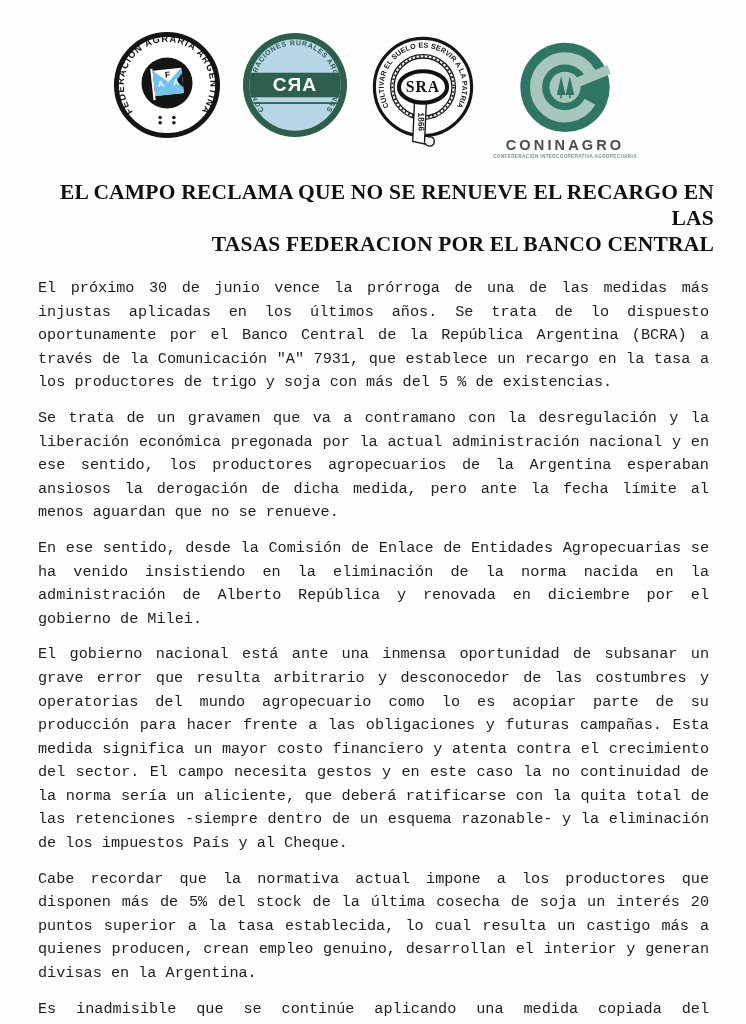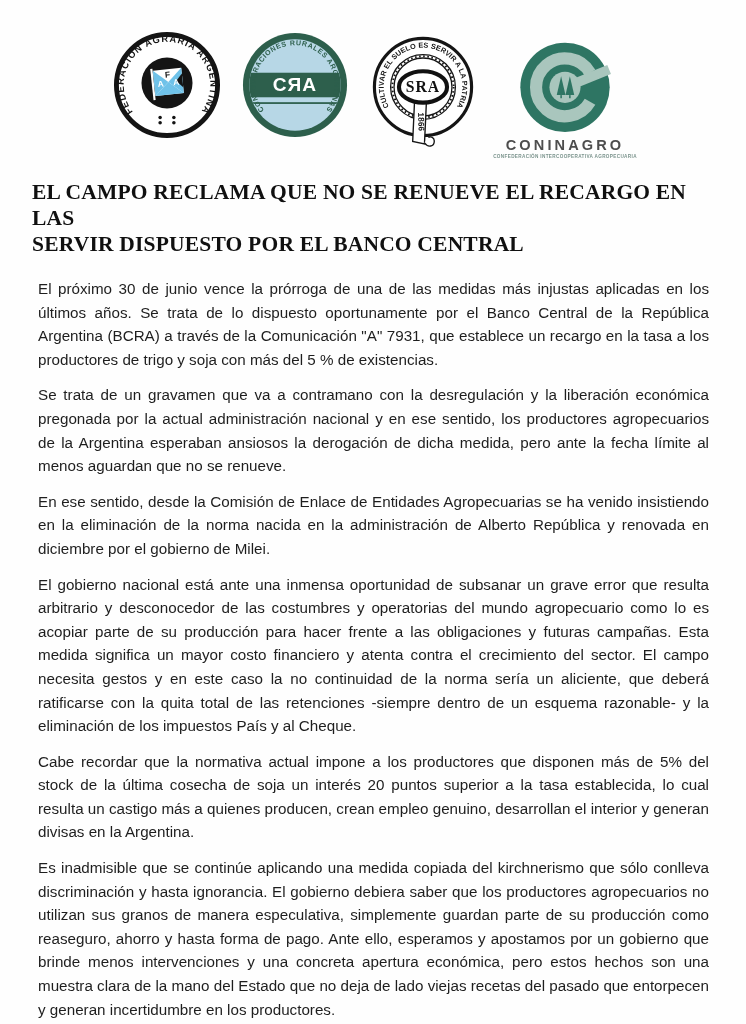--- a/index.html
+++ b/index.html
@@ -18,37 +18,38 @@
     align-items:flex-start;
     gap:20px;
     padding-top:31px;
     height:138px;
   }
   .logos-row svg{overflow:visible;display:block;}
   svg text{font-family:"Liberation Sans",sans-serif;}
   svg text.serif{font-family:"Liberation Serif",serif;}
   .doc-title{
     margin:10px 32px 20px 32px;
-    text-align:left;
+    text-align:right;
     font-family:"Liberation Serif",serif;
     font-weight:bold;
     font-size:21.5px;
     line-height:26px;
     letter-spacing:0.2px;
     color:#101010;
   }
   .content{
     padding:0 37px 0 38px;
   }
   .content p{
     margin:0 0 12px 0;
     text-align:justify;
     font-size:15.2px;
     line-height:23.6px;
     color:#1e1e1e;
+    font-family:Liberation Mono, monospace;
   }
 </style>
 </head>
 <body>
 
 <div class="page">
 
   <div class="logos-row">
 
     <svg width="108" height="108" viewBox="0 0 110 110">
@@ -132,21 +133,21 @@
         <rect x="74.2" y="66" width="1.6" height="3.2" fill="#2e7563"></rect>
       </g>
       <text x="70" y="122" font-size="15" font-weight="600" letter-spacing="3.2" fill="#4d4d4d" text-anchor="middle">CONINAGRO</text>
       <text x="70" y="131" font-size="4.8" font-weight="600" letter-spacing="0.35" fill="#7a938c" text-anchor="middle">CONFEDERACIÓN INTERCOOPERATIVA AGROPECUARIA</text>
     </svg>
 
   </div>
 
   <div class="doc-title">
     <div>EL CAMPO RECLAMA QUE NO SE RENUEVE EL RECARGO EN LAS</div>
-    <div>SERVIR DISPUESTO POR EL BANCO CENTRAL</div>
+    <div>TASAS FEDERACION POR EL BANCO CENTRAL</div>
   </div>
 
   <div class="content">
     <p>El próximo 30 de junio vence la prórroga de una de las medidas más injustas aplicadas en los últimos años. Se trata de lo dispuesto oportunamente por el Banco Central de la República Argentina (BCRA) a través de la Comunicación "A" 7931, que establece un recargo en la tasa a los productores de trigo y soja con más del 5 % de existencias.</p>
     <p>Se trata de un gravamen que va a contramano con la desregulación y la liberación económica pregonada por la actual administración nacional y en ese sentido, los productores agropecuarios de la Argentina esperaban ansiosos la derogación de dicha medida, pero ante la fecha límite al menos aguardan que no se renueve.</p>
     <p>En ese sentido, desde la Comisión de Enlace de Entidades Agropecuarias se ha venido insistiendo en la eliminación de la norma nacida en la administración de Alberto República y renovada en diciembre por el gobierno de Milei.</p>
     <p>El gobierno nacional está ante una inmensa oportunidad de subsanar un grave error que resulta arbitrario y desconocedor de las costumbres y operatorias del mundo agropecuario como lo es acopiar parte de su producción para hacer frente a las obligaciones y futuras campañas. Esta medida significa un mayor costo financiero y atenta contra el crecimiento del sector. El campo necesita gestos y en este caso la no continuidad de la norma sería un aliciente, que deberá ratificarse con la quita total de las retenciones -siempre dentro de un esquema razonable- y la eliminación de los impuestos País y al Cheque.</p>
     <p>Cabe recordar que la normativa actual impone a los productores que disponen más de 5% del stock de la última cosecha de soja un interés 20 puntos superior a la tasa establecida, lo cual resulta un castigo más a quienes producen, crean empleo genuino, desarrollan el interior y generan divisas en la Argentina.</p>
     <p>Es inadmisible que se continúe aplicando una medida copiada del kirchnerismo que sólo conlleva discriminación y hasta ignorancia. El gobierno debiera saber que los productores agropecuarios no utilizan sus granos de manera especulativa, simplemente guardan parte de su producción como reaseguro, ahorro y hasta forma de pago. Ante ello, esperamos y apostamos por un gobierno que brinde menos intervenciones y una concreta apertura económica, pero estos hechos son una muestra clara de la mano del Estado que no deja de lado viejas recetas del pasado que entorpecen y generan incertidumbre en los productores.</p>
   </div>

